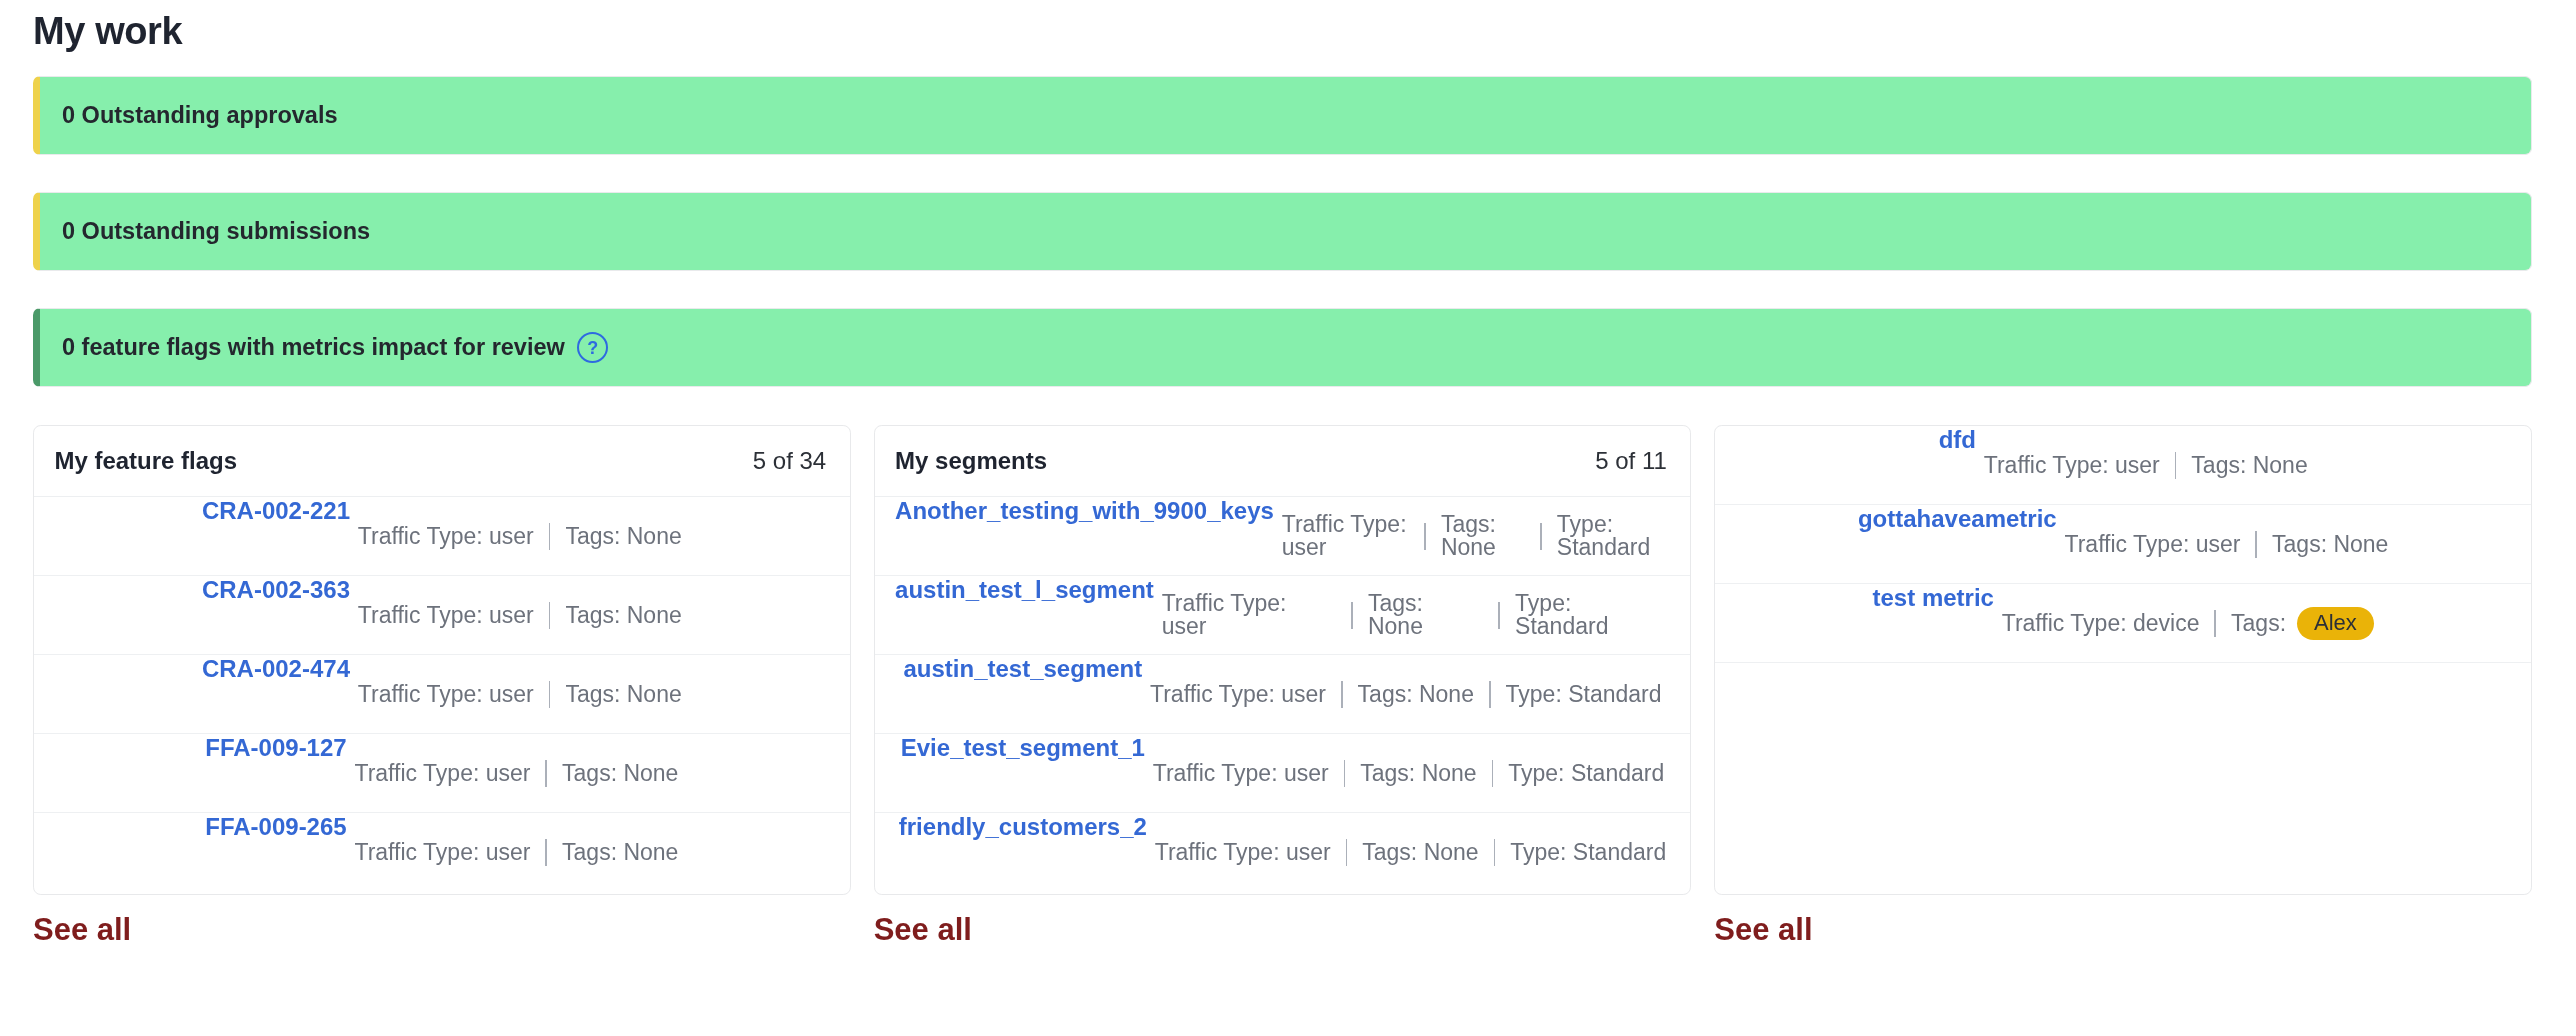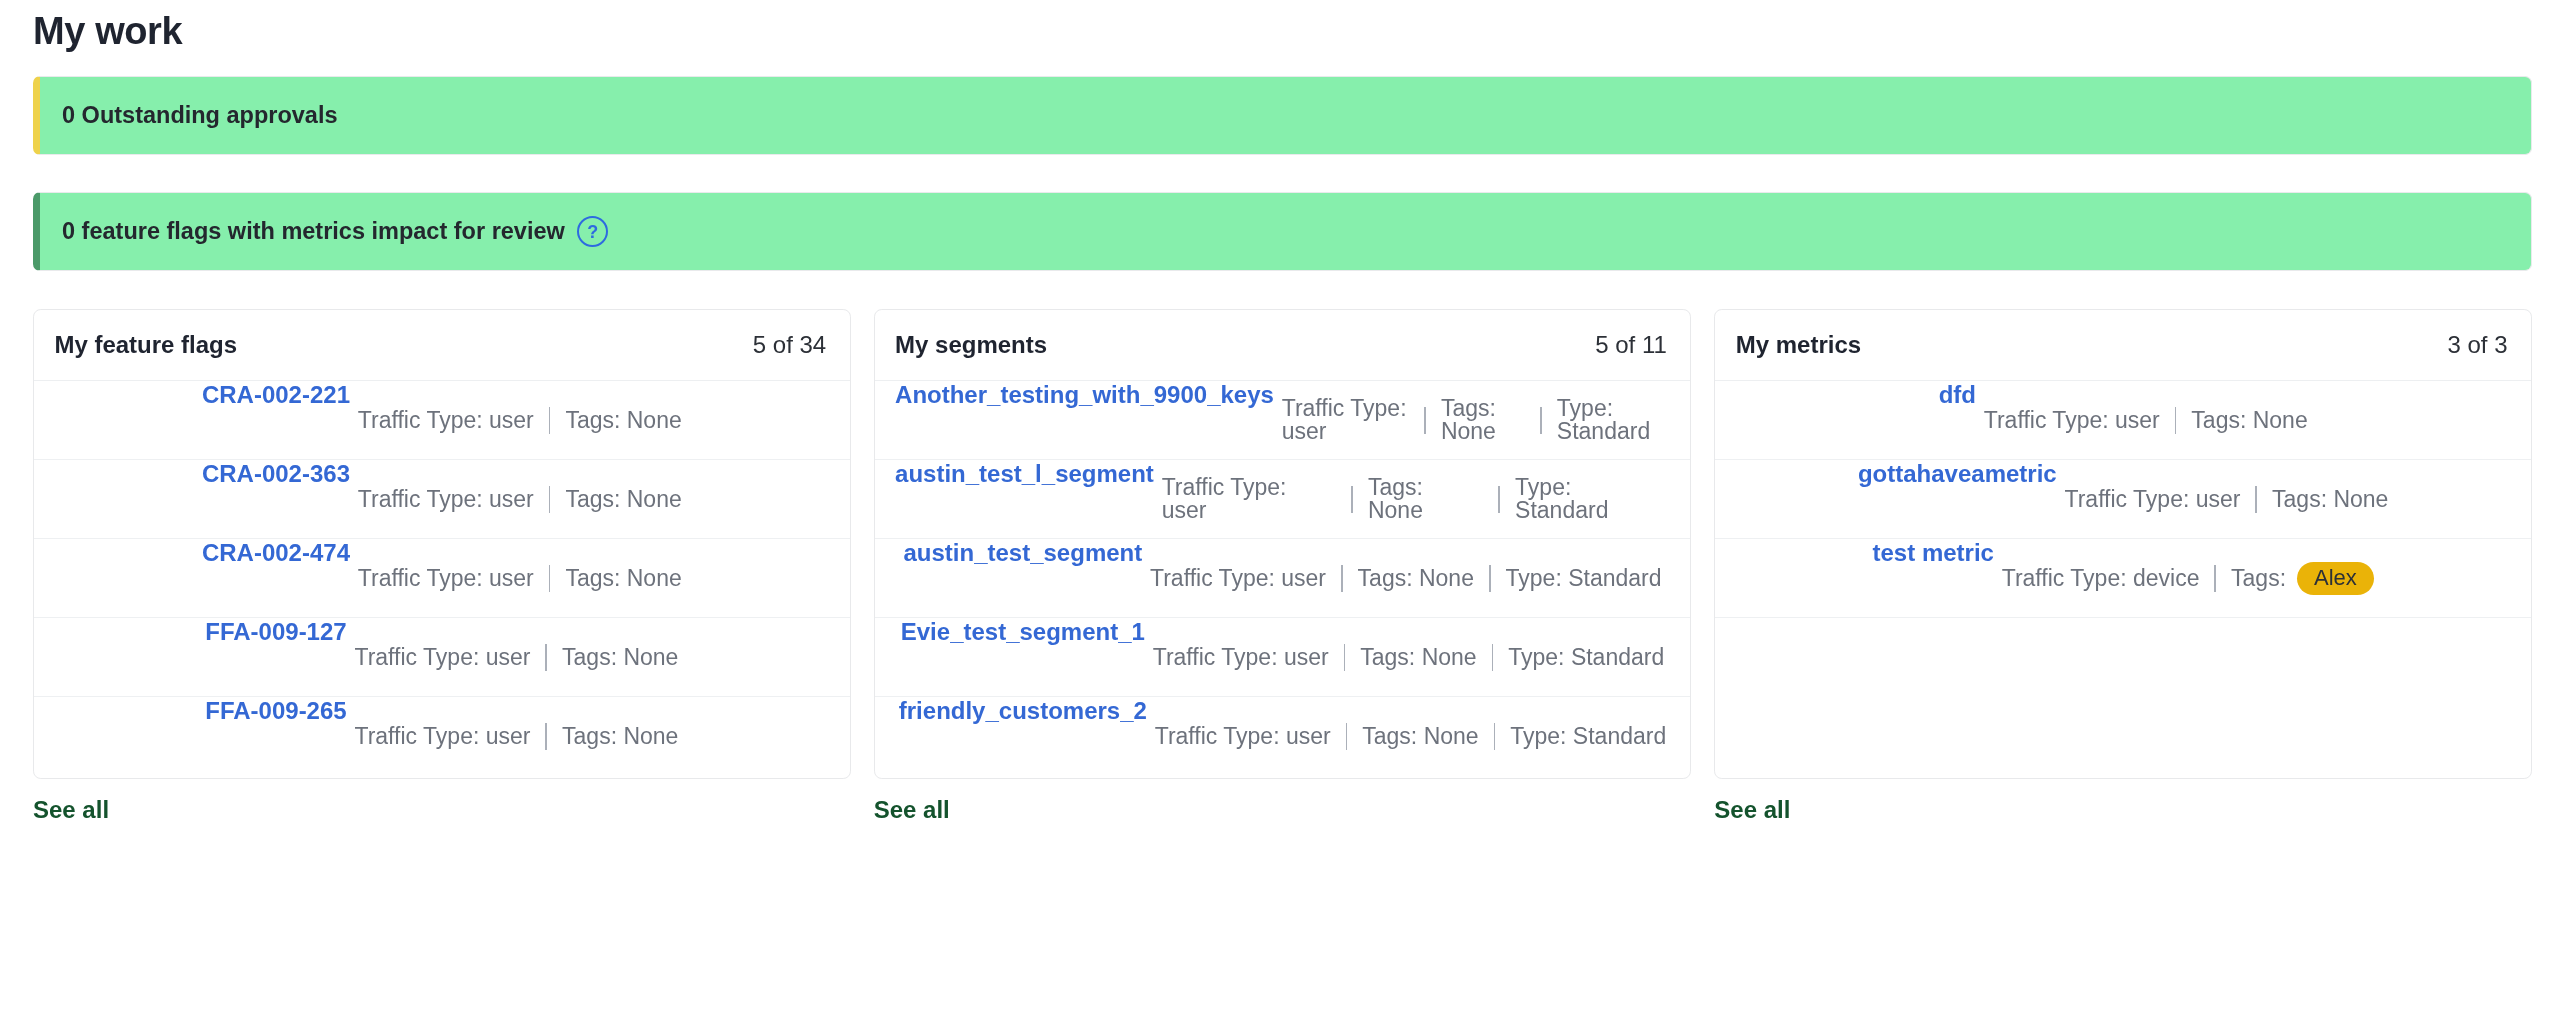--- a/index.html
+++ b/index.html
@@ -73,36 +73,40 @@
   }
   .row-meta { display:flex; align-items:center; font-size:23px; color:#6d727c; line-height:1; }
   .meta-sep { width:1.6px; height:27px; background:#abb0b9; margin:0 15px; flex:0 0 auto; }
   .chip {
     background:#eab308; border-radius:783px;
     padding:5.5px 17px; margin-left:11px;
     color:#2c3037; font-size:22px;
   }
   .see-all {
     margin-top:17px;
-    font-size:24px; font-weight:600; color:#14532d;
+    font-size:31px; font-weight:600; color:#7f1d1d;
     text-decoration:none; width:max-content; cursor:pointer;
   }
 </style>
 </head>
 <body>
 
 <div class="page">
   <h1 class="page-title">My work</h1>
 
   <div id="banners">
   <div class="banner" style="border-left-color: rgb(238, 210, 75);">
     <span class="banner-label">0 Outstanding approvals</span>
 
   </div>
 
+  <div class="banner" style="border-left-color: rgb(238, 210, 75);">
+    <span class="banner-label">0 Outstanding submissions</span>
+
+  </div>
 
   <div class="banner" style="border-left-color: rgb(75, 154, 105);">
     <span class="banner-label">0 feature flags with metrics impact for review</span>
     <span class="help-icon">?</span>
   </div>
 </div>
 
   <div id="cards" class="cards">
   <div class="card-col">
     <div class="card">
@@ -221,24 +225,20 @@
                 <span>Type: Standard</span>
               </div>
   </div>
 </div>
     </div>
     <a class="see-all">See all</a>
   </div>
 
   <div class="card-col">
     <div class="card">
-      <div class="card-header">
-        <span class="card-title">My metrics</span>
-        <span class="card-count">3 of 3</span>
-      </div>
       <div class="card-rows">
   <div class="row">
     <a class="row-link">dfd</a>
     <div class="row-meta">
                 <span>Traffic Type: user</span>
                 <span class="meta-sep"></span>
                 <span>Tags: None</span>
               </div>
   </div>
 

